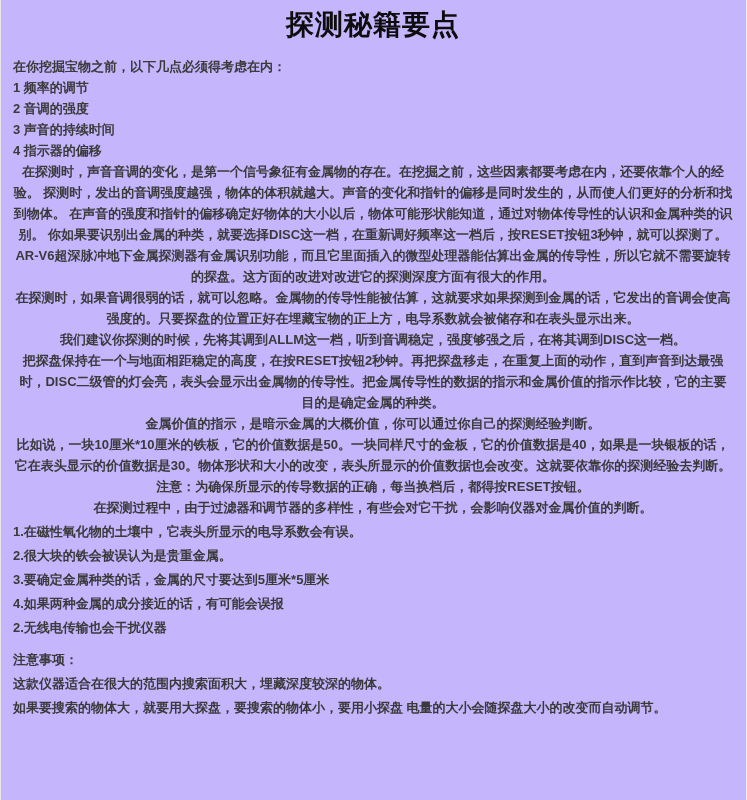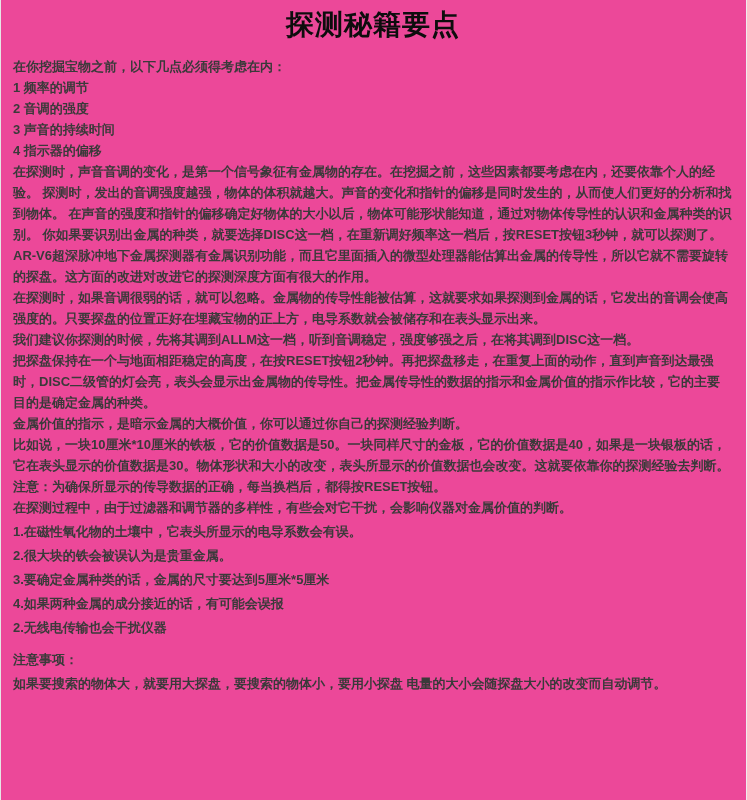--- a/index.html
+++ b/index.html
@@ -12,21 +12,21 @@
     height: 800px;
     overflow: hidden;
     font-family: "Liberation Sans", "DejaVu Sans", sans-serif;
     color: #333333;
   }
   .page {
     box-sizing: border-box;
     width: 747px;
     height: 800px;
     padding: 6px 13px 10px 12px;
-    background: #ec4899;
+    background: #c4b5fd;
     border-left: 1px solid #e6e6e6;
     border-right: 1px solid #ededed;
     position: relative;
   }
   .doc-title {
     font-size: 28px;
     font-weight: bold;
     color: #0d0d0d;
     text-align: center;
     letter-spacing: 1px;
@@ -35,21 +35,21 @@
   }
   .line, .para {
     font-size: 13px;
     line-height: 21px;
     font-weight: 600;
     color: #3a3a3a;
     margin: 0;
   }
   .para {
     
-    text-align: left;
+    text-align: center;
   }
   .section-heading {
     font-size: 13px;
     line-height: 21px;
     font-weight: 600;
     color: #3a3a3a;
     margin: 11px 0 0 0;
   }
   .list-item {
     font-size: 13px;
@@ -83,15 +83,16 @@
   <div class="para">注意：为确保所显示的传导数据的正确，每当换档后，都得按RESET按钮。</div>
 
   <div class="para">在探测过程中，由于过滤器和调节器的多样性，有些会对它干扰，会影响仪器对金属价值的判断。</div>
   <div class="list-item">1.在磁性氧化物的土壤中，它表头所显示的电导系数会有误。</div>
   <div class="list-item">2.很大块的铁会被误认为是贵重金属。</div>
   <div class="list-item">3.要确定金属种类的话，金属的尺寸要达到5厘米*5厘米</div>
   <div class="list-item">4.如果两种金属的成分接近的话，有可能会误报</div>
   <div class="list-item">2.无线电传输也会干扰仪器</div>
 
   <div class="section-heading">注意事项：</div>
+  <div class="list-item">这款仪器适合在很大的范围内搜索面积大，埋藏深度较深的物体。</div>
   <div class="list-item">如果要搜索的物体大，就要用大探盘，要搜索的物体小，要用小探盘 电量的大小会随探盘大小的改变而自动调节。</div>
 
 </div>
 
 </body></html>

